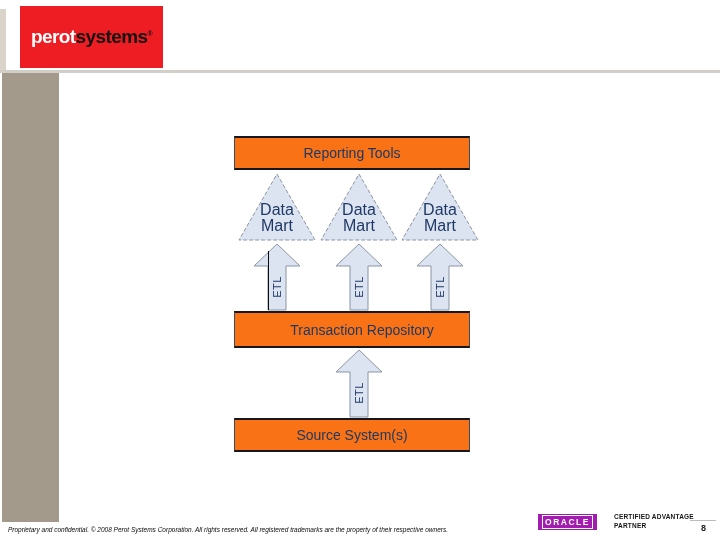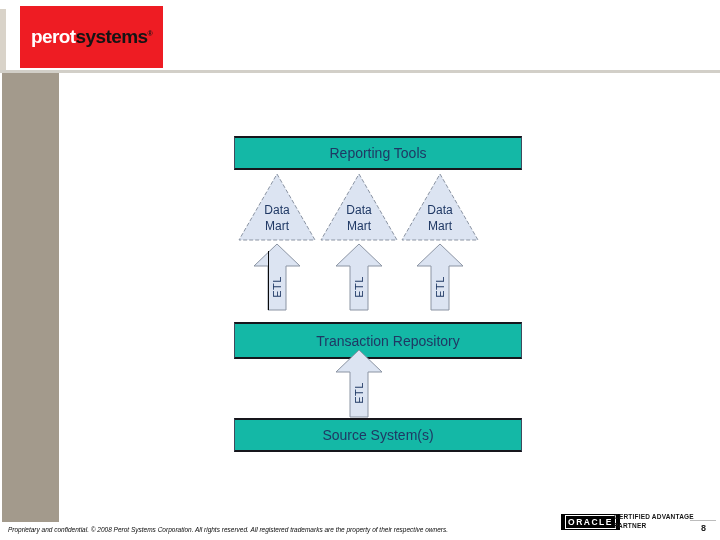--- a/index.html
+++ b/index.html
@@ -20,38 +20,38 @@
   .logo-systems { color:#141414;margin-top:20px; }
   .logo-reg { color:#141414; font-size:7px; vertical-align:super; }
   .page-title { position:absolute; left:176px; top:26px; font-size:20px; color:#0a0a0a; }
   .header-rule { position:absolute; left:0; top:70px; width:720px; height:3px; background:#d2cfc8; }
 
   
   .sidebar { position:absolute; left:2px; top:73px; width:57px; height:449px; background:#a39a8c; }
 
   
   .dbox {
-    position:absolute; left:234px; width:288px; box-sizing:border-box;
-    background:#14b8a6;
+    position:absolute; left:234px; width:236px; box-sizing:border-box;
+    background:#f97316;
     border-top:2px solid #16161c; border-bottom:2px solid #16161c;
     border-left:1px solid #3f4a5c; border-right:1px solid #3f4a5c;
     display:flex; align-items:center; justify-content:center;
     color:#1f3864; font-size:14px;
   }
   .box-reporting   { top:136px; height:34px; }
-  .box-transaction { top:322px; height:37px;padding-left:20px; }
+  .box-transaction { top:311px; height:37px;padding-left:20px; }
   .box-source      { top:418px; height:34px; }
 
   .tri-wrap { position:absolute; width:78px; height:68px; top:173px; }
   .tri-1 { left:238px; } .tri-2 { left:320px; } .tri-3 { left:401px; }
   .tri-wrap svg { position:absolute; left:0; top:0; }
   .tri-wrap polygon { fill:#dce4f2; stroke:#8b94a3; stroke-width:1; stroke-dasharray:4 2; }
   .tri-label {
     position:absolute; left:0; top:29px; width:78px; text-align:center;
-    color:#1f3864; font-size:12px; line-height:16px;
+    color:#1f3864; font-size:16px; line-height:16px;
   }
 
   .arrow-wrap { position:absolute; width:48px; height:68px; }
   .arrow-1 { left:253px; top:243px; }
   .arrow-2 { left:335px; top:243px; }
   .arrow-3 { left:416px; top:243px; }
   .arrow-4 { left:335px; top:349px; height:69px; }
   .arrow-wrap svg { position:absolute; left:0; top:0; }
   .arrow-wrap polygon { fill:#dce4f2; stroke:#8b94a3; stroke-width:1; }
   .etl-label {
@@ -60,22 +60,22 @@
     color:#1f3864; font-size:11px; letter-spacing:0.5px;
   }
   .connector-line { position:absolute; left:268px; top:251px; width:1px; height:59px; background:#0a0a0a; }
 
   
   .footer-copyright {
     position:absolute; left:8px; top:526px; width:520px;
     font-size:6.5px; font-style:italic; color:#0a0a0a; letter-spacing:0; white-space:nowrap;
   }
   .oracle-box {
-    position:absolute; left:561px; top:514px; width:59px; height:16px;
-    background:#000000; box-sizing:border-box; display:flex; align-items:center; justify-content:center;
+    position:absolute; left:538px; top:514px; width:59px; height:16px;
+    background:#a21caf; box-sizing:border-box; display:flex; align-items:center; justify-content:center;
   }
   .oracle-inner {
     border:1px solid #ffffff; padding:0 2px; height:12px;
     display:flex; align-items:center; justify-content:center;
   }
   .oracle-word { color:#ffffff; font-weight:bold; font-size:8.5px; letter-spacing:1.5px; }
   .partner-label {
     position:absolute; left:614px; top:513px; font-size:6.5px; font-weight:bold;
     color:#141414; line-height:8.5px; letter-spacing:0.2px; white-space:nowrap;
   }

